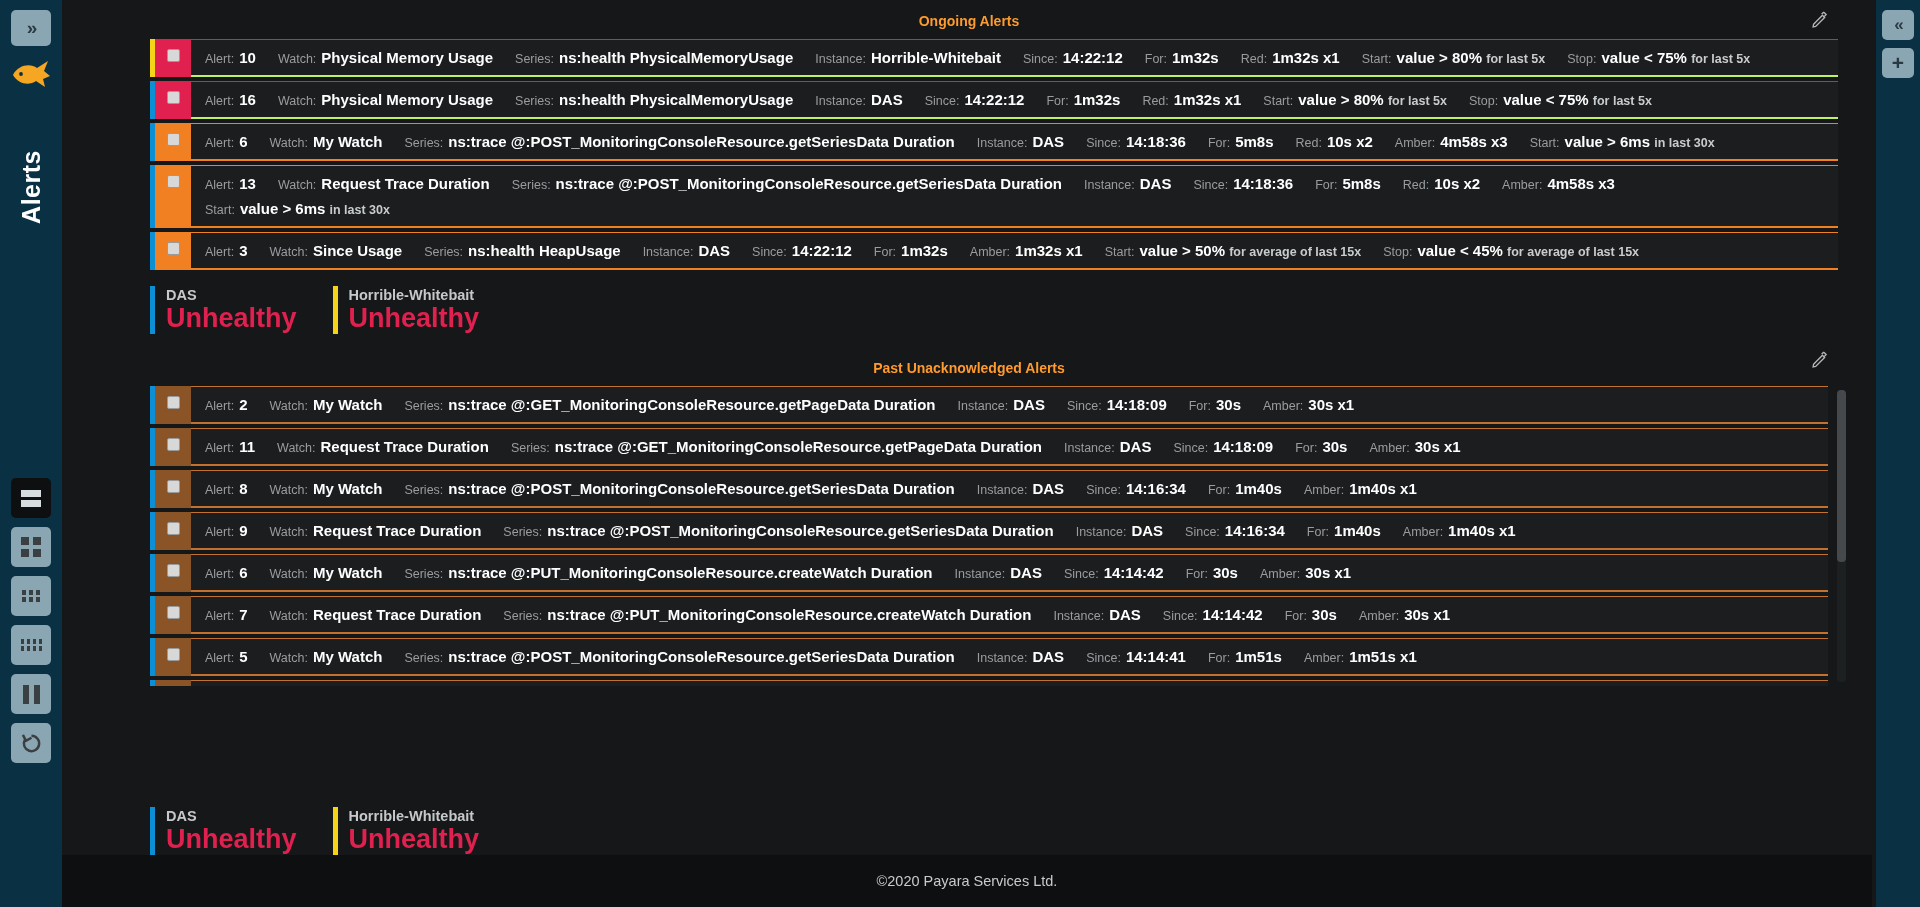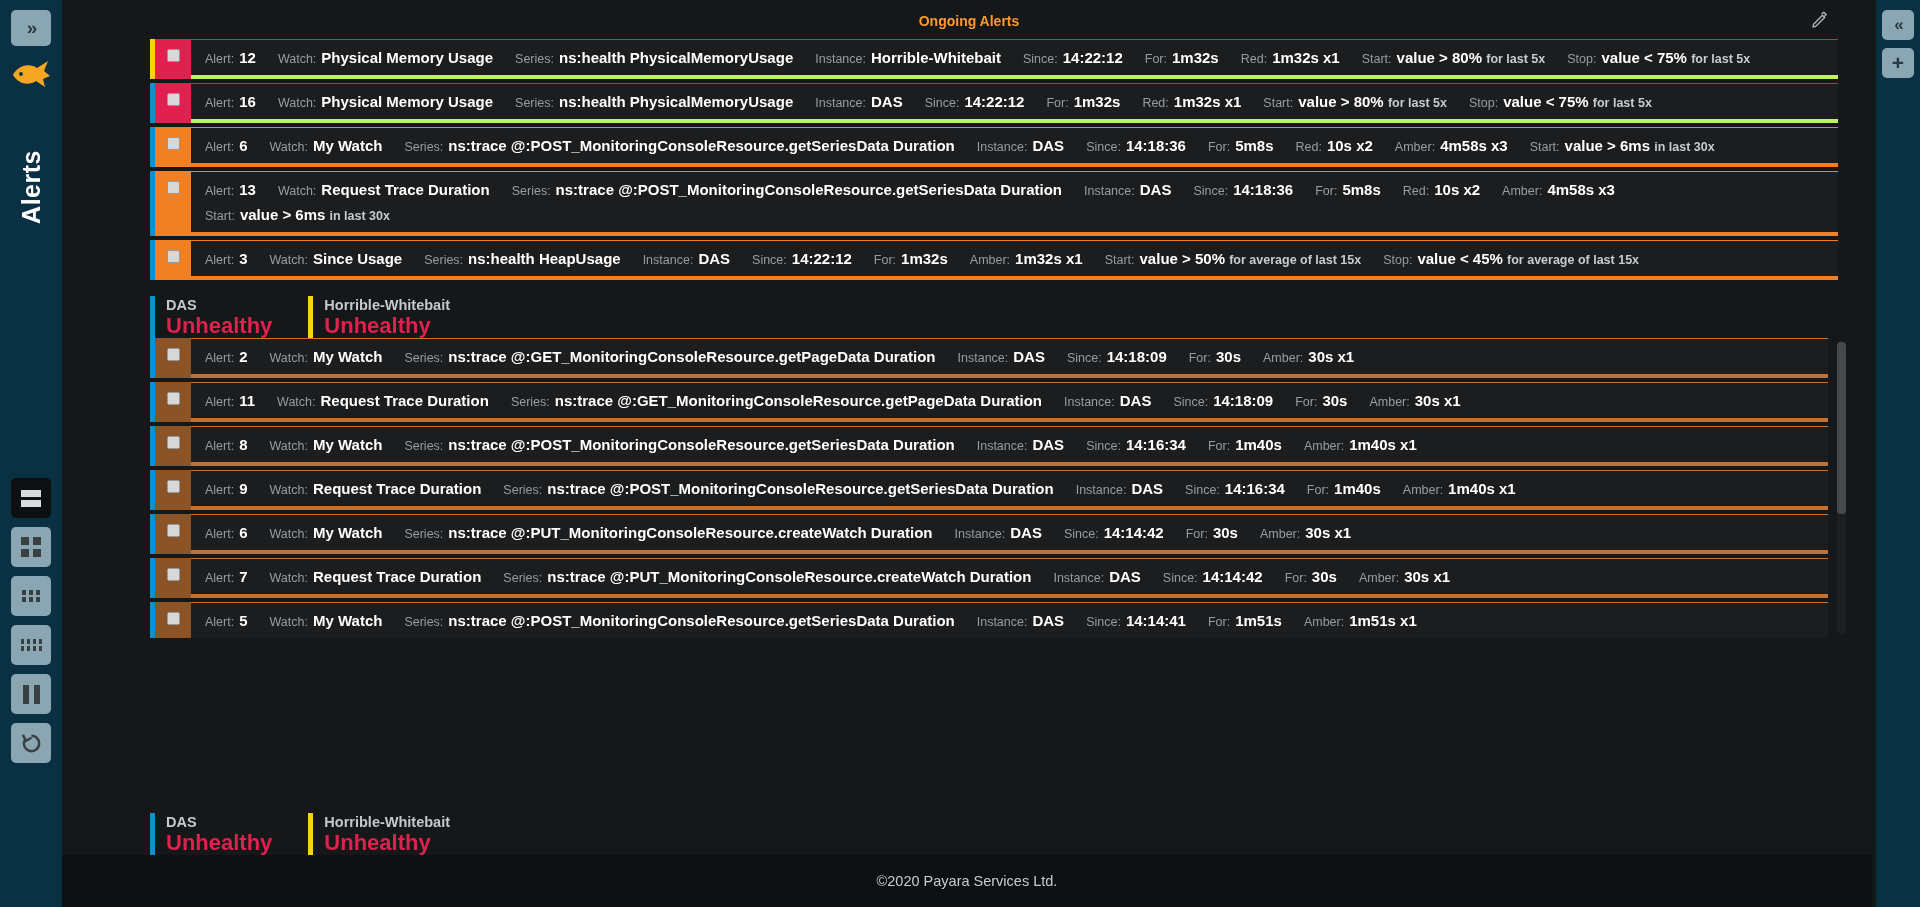--- a/index.html
+++ b/index.html
@@ -88,21 +88,21 @@
   .alert-row { display: flex; margin-bottom: 4px; min-height: 38px; }
   .sev-left { width: 5px; flex: 0 0 5px; }
   .sev-box  { width: 36px; flex: 0 0 36px; display: flex;
               align-items: flex-start; justify-content: center; padding-top: 10px; }
   .ack-check {
     width: 13px; height: 13px; background: #d8d8d8;
     border: 1px solid #9a9a9a; border-radius: 2px; cursor: pointer;
   }
   .alert-body {
     flex: 1; background: #1b1d1e;
-    border-top: 1px solid #e0204e; border-bottom: 4px solid #bef264;
+    border-top: 1px solid #e0204e; border-bottom: 2px solid #bef264;
     padding: 9px 12px 9px 14px;
     display: flex; flex-wrap: wrap; align-items: center;
     row-gap: 6px;
   }
   .alert-row.amber .alert-body { border-top-color: #f08022; border-bottom-color: #f08022; }
   .alert-row.past .alert-body  { border-top-color: #c4702e; border-bottom-color: #c4702e; }
 
   .lbl { color: #9a9da0; font-size: 12.5px; margin-right: 5px; }
   .val { color: #ffffff; font-size: 15px; font-weight: bold; }
   .fld { display: inline-flex; align-items: baseline; margin-right: 22px; white-space: nowrap; }
@@ -115,21 +115,21 @@
   .sev-past  { background: #8b5427; }
   .bar-blue   { background: #0c8fd4; }
   .bar-yellow { background: #f5d316; }
 
   
   .status-strip { display: flex; gap: 36px; padding: 12px 0 0 88px; }
   .status-item { display: flex; }
   .status-bar { width: 5px; flex: 0 0 5px; }
   .status-text { padding-left: 11px; }
   .status-name { color: #c6c9cb; font-size: 14.5px; font-weight: bold; line-height: 1.25; }
-  .status-state { color: #e0204e; font-size: 22px; font-weight: bold; line-height: 1.1; }
+  .status-state { color: #e0204e; font-size: 27px; font-weight: bold; line-height: 1.1; }
 
   
   #past-panel {
     position: relative; height: 300px; overflow: hidden;
     padding-right: 10px;
   }
   #past-scrollbar {
     position: absolute; right: 30px; top: 4px; width: 9px; height: 292px;
     background: #1d2021; border-radius: 4px;
   }
@@ -238,21 +238,21 @@
   </div>
   <div class="alert-list" id="ongoing-list">
       <div class="alert-row ">
         <div class="sev-left bar-yellow"></div>
         <div class="sev-box sev-red">
           <span class="ack-check"></span>
         </div>
         <div class="alert-body">
           <span class="fld ">
             <span class="lbl">Alert:</span>
-            <span class="val">12</span>
+            <span class="val">10</span>
           </span>
           <span class="fld ">
             <span class="lbl">Watch:</span>
             <span class="val">Physical Memory Usage</span>
           </span>
           <span class="fld ">
             <span class="lbl">Series:</span>
             <span class="val">ns:health PhysicalMemoryUsage</span>
           </span>
           <span class="fld ">
@@ -469,20 +469,27 @@
       </div>
       <div class="status-item">
         <div class="status-bar bar-yellow"></div>
         <div class="status-text">
           <div class="status-name">Horrible-Whitebait</div>
           <div class="status-state">Unhealthy</div>
         </div>
       </div>
     </div>
 
+  <div class="section-head" style="padding-top:26px;">
+    <span>Past Unacknowledged Alerts</span>
+    <svg class="pencil" viewBox="0 0 20 20">
+      <path d="M3 15 L13.5 4.5 L16 7 L5.5 17.5 L2.5 18 Z" fill="none" stroke="#cfd3d5" stroke-width="1.6"></path>
+      <path d="M12.5 3 L15 0.8 L17.8 3.6 L15.5 6" fill="none" stroke="#cfd3d5" stroke-width="1.6"></path>
+    </svg>
+  </div>
 
   <div id="past-panel">
     <div class="alert-list" id="past-list">
         <div class="alert-row past">
           <div class="sev-left bar-blue"></div>
           <div class="sev-box sev-past">
             <span class="ack-check"></span>
           </div>
           <div class="alert-body">
             <span class="fld ">

